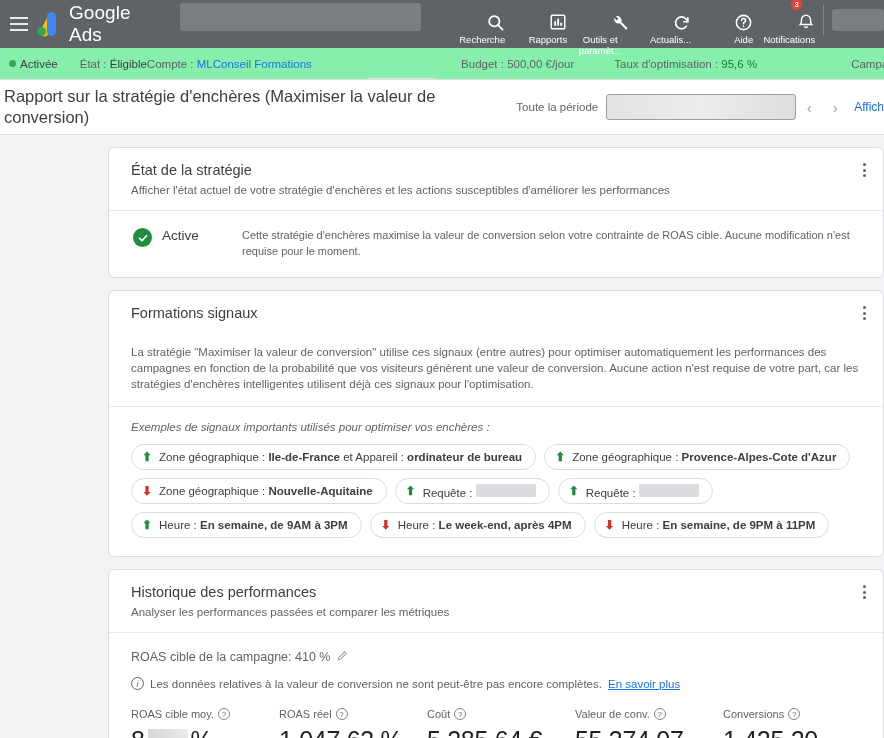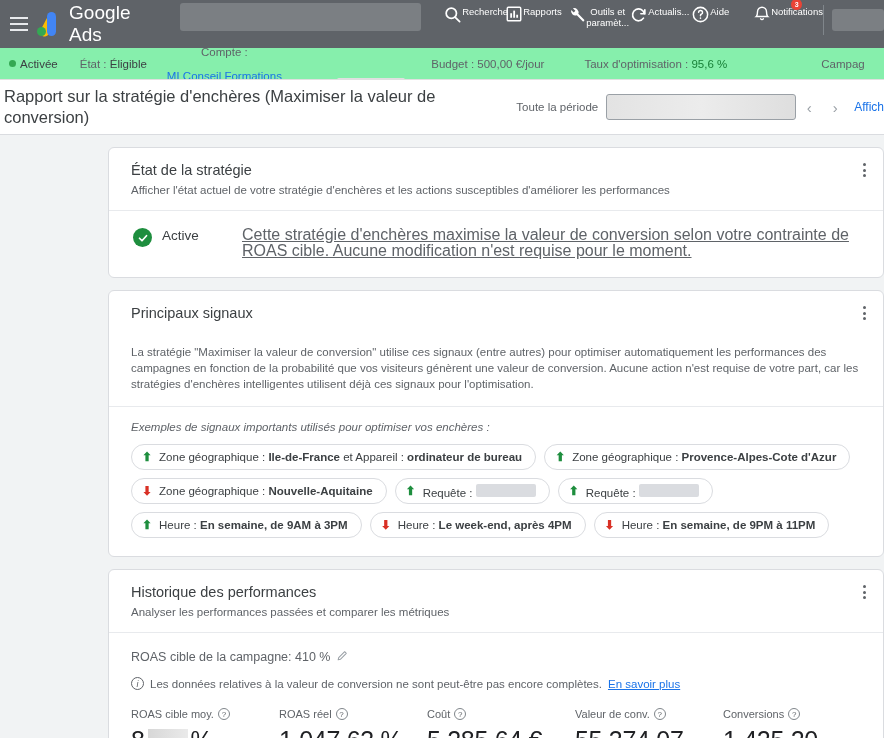--- a/index.html
+++ b/index.html
@@ -31,22 +31,22 @@
   }
   .ads-mark .dot-green {
     position:absolute; left:1px; bottom:0px; width:9px; height:9px;
     background:#34a853; border-radius:50%;
   }
   .brand-text { color:#fff; font-size:19px; letter-spacing:0.1px; }
   .acct-redact { width:260px; height:28px; margin-left:20px; margin-top:3px;
     background:#7b7f83; border-radius:3px; }
 
   .navicons { display:flex; align-items:flex-start; margin-left:22px; height:48px; }
-  .navitem { width:62px; display:flex; flex-direction:row; align-items:flex-start;
-    padding-top:4px; color:#fff; cursor:pointer; position:relative; }
+  .navitem { width:62px; display:flex; flex-direction:column; align-items:flex-end;
+    padding-top:12px; color:#fff; cursor:pointer; position:relative; }
   .navitem .ic { height:20px; display:flex; align-items:center; justify-content:center; }
   .navitem .lbl { font-size:9.5px; line-height:11px; text-align:center; margin-top:2px;
     max-width:58px; }
   .navitem svg { display:block; }
   .badge { position:absolute; top:-1px; right:13px; background:#ea4335; color:#fff;
     font-size:7px; min-width:11px; height:11px; border-radius:50%;
     display:flex; align-items:center; justify-content:center; font-weight:bold;}
   .topdiv { width:1px; height:30px; background:#80868b; margin:5px 8px 0 8px; }
   .avatar-redact { width:56px; height:22px; background:#7b7f83; border-radius:3px;
     margin-top:9px; }
@@ -92,21 +92,21 @@
   .kebab { position:absolute; right:8px; top:11px; width:22px; height:22px;
     display:flex; flex-direction:column; align-items:center; justify-content:center;
     gap:2.5px; cursor:pointer; }
   .kebab i { width:3px; height:3px; border-radius:50%; background:#5f6368; display:block;}
 
   .statusbody { display:flex; align-items:flex-start; padding:16px 20px 18px 24px; gap:10px;}
   .chk { width:19px; height:19px; border-radius:50%; background:#1e8e3e;
     display:flex; align-items:center; justify-content:center; flex:0 0 auto; margin-top:1px;}
   .chk svg { display:block; }
   .status-word { font-size:13.5px; color:#3c4043; width:70px; margin-top:1px; flex:0 0 auto;}
-  .status-desc { font-size:16px; color:#5f6368; line-height:16px; max-width:640px;text-decoration:underline; }
+  .status-desc { font-size:11px; color:#5f6368; line-height:16px; max-width:640px; }
 
   .signal-desc { padding:14px 22px 14px 22px; font-size:11.5px; color:#5f6368;
     line-height:16px; border-bottom:1px solid #e8eaed; }
   .chips-area { padding:14px 20px 18px 22px; }
   .chips-label { font-size:11.5px; color:#5f6368; font-style:italic; margin-bottom:11px; }
   .chips { display:flex; flex-wrap:wrap; gap:8px; }
   .chip { border:1px solid #dadce0; border-radius:14px; height:26px;
     display:flex; align-items:center; padding:0 13px 0 10px; gap:7px;
     font-size:11.5px; color:#3c4043; background:#fff; white-space:nowrap; cursor:pointer;}
   .arrow { font-size:12px; line-height:1; font-weight:bold; }
@@ -231,21 +231,21 @@
 
 <div class="statusbar">
   <div class="seg" style="margin-left:0px;">
     <span class="dot-green-sm"></span>
     <span class="st-strong">Activée</span>
   </div>
   <div class="seg" style="margin-left:22px;">
     <span>État :</span>&nbsp;
     <span class="st-strong">Éligible</span>
   </div>
-  <div class="seg" style="margin-left:20px;flex-direction:column;">
+  <div class="seg" style="">
     <span>Compte :</span>&nbsp;
     <span class="st-link">MLConseil Formations</span>
   </div>
   <div class="seg" style="margin-left:20px;margin-top:43px;">
     <span>Type :</span>
     <span class="type-redact"></span>
   </div>
   <div class="seg" style="margin-left:26px;">
     <span>Budget : 500,00 €/jour</span>
   </div>
@@ -292,21 +292,21 @@
     </div>
   </div>
 
   <div class="card">
     <div class="kebab">
         <i></i>
         <i></i>
         <i></i>
       </div>
     <div class="card-head" style="border-bottom:none; padding-bottom:4px;">
-      <div class="card-title">Principaux signaux</div>
+      <div class="card-title">Formations signaux</div>
     </div>
     <div class="signal-desc">La stratégie "Maximiser la valeur de conversion" utilise ces signaux (entre autres) pour optimiser automatiquement les performances des campagnes en fonction de la probabilité que vos visiteurs génèrent une valeur de conversion. Aucune action n'est requise de votre part, car les stratégies d'enchères intelligentes utilisent déjà ces signaux pour l'optimisation.</div>
     <div class="chips-area">
       <div class="chips-label">Exemples de signaux importants utilisés pour optimiser vos enchères :</div>
       <div class="chips" id="chips-container">
           <div class="chip">
             <span class="arrow up">⬆</span>
             <span>Zone géographique : <b>Ile-de-France</b> et Appareil : <b>ordinateur de bureau</b></span>
           </div>
           <div class="chip">

